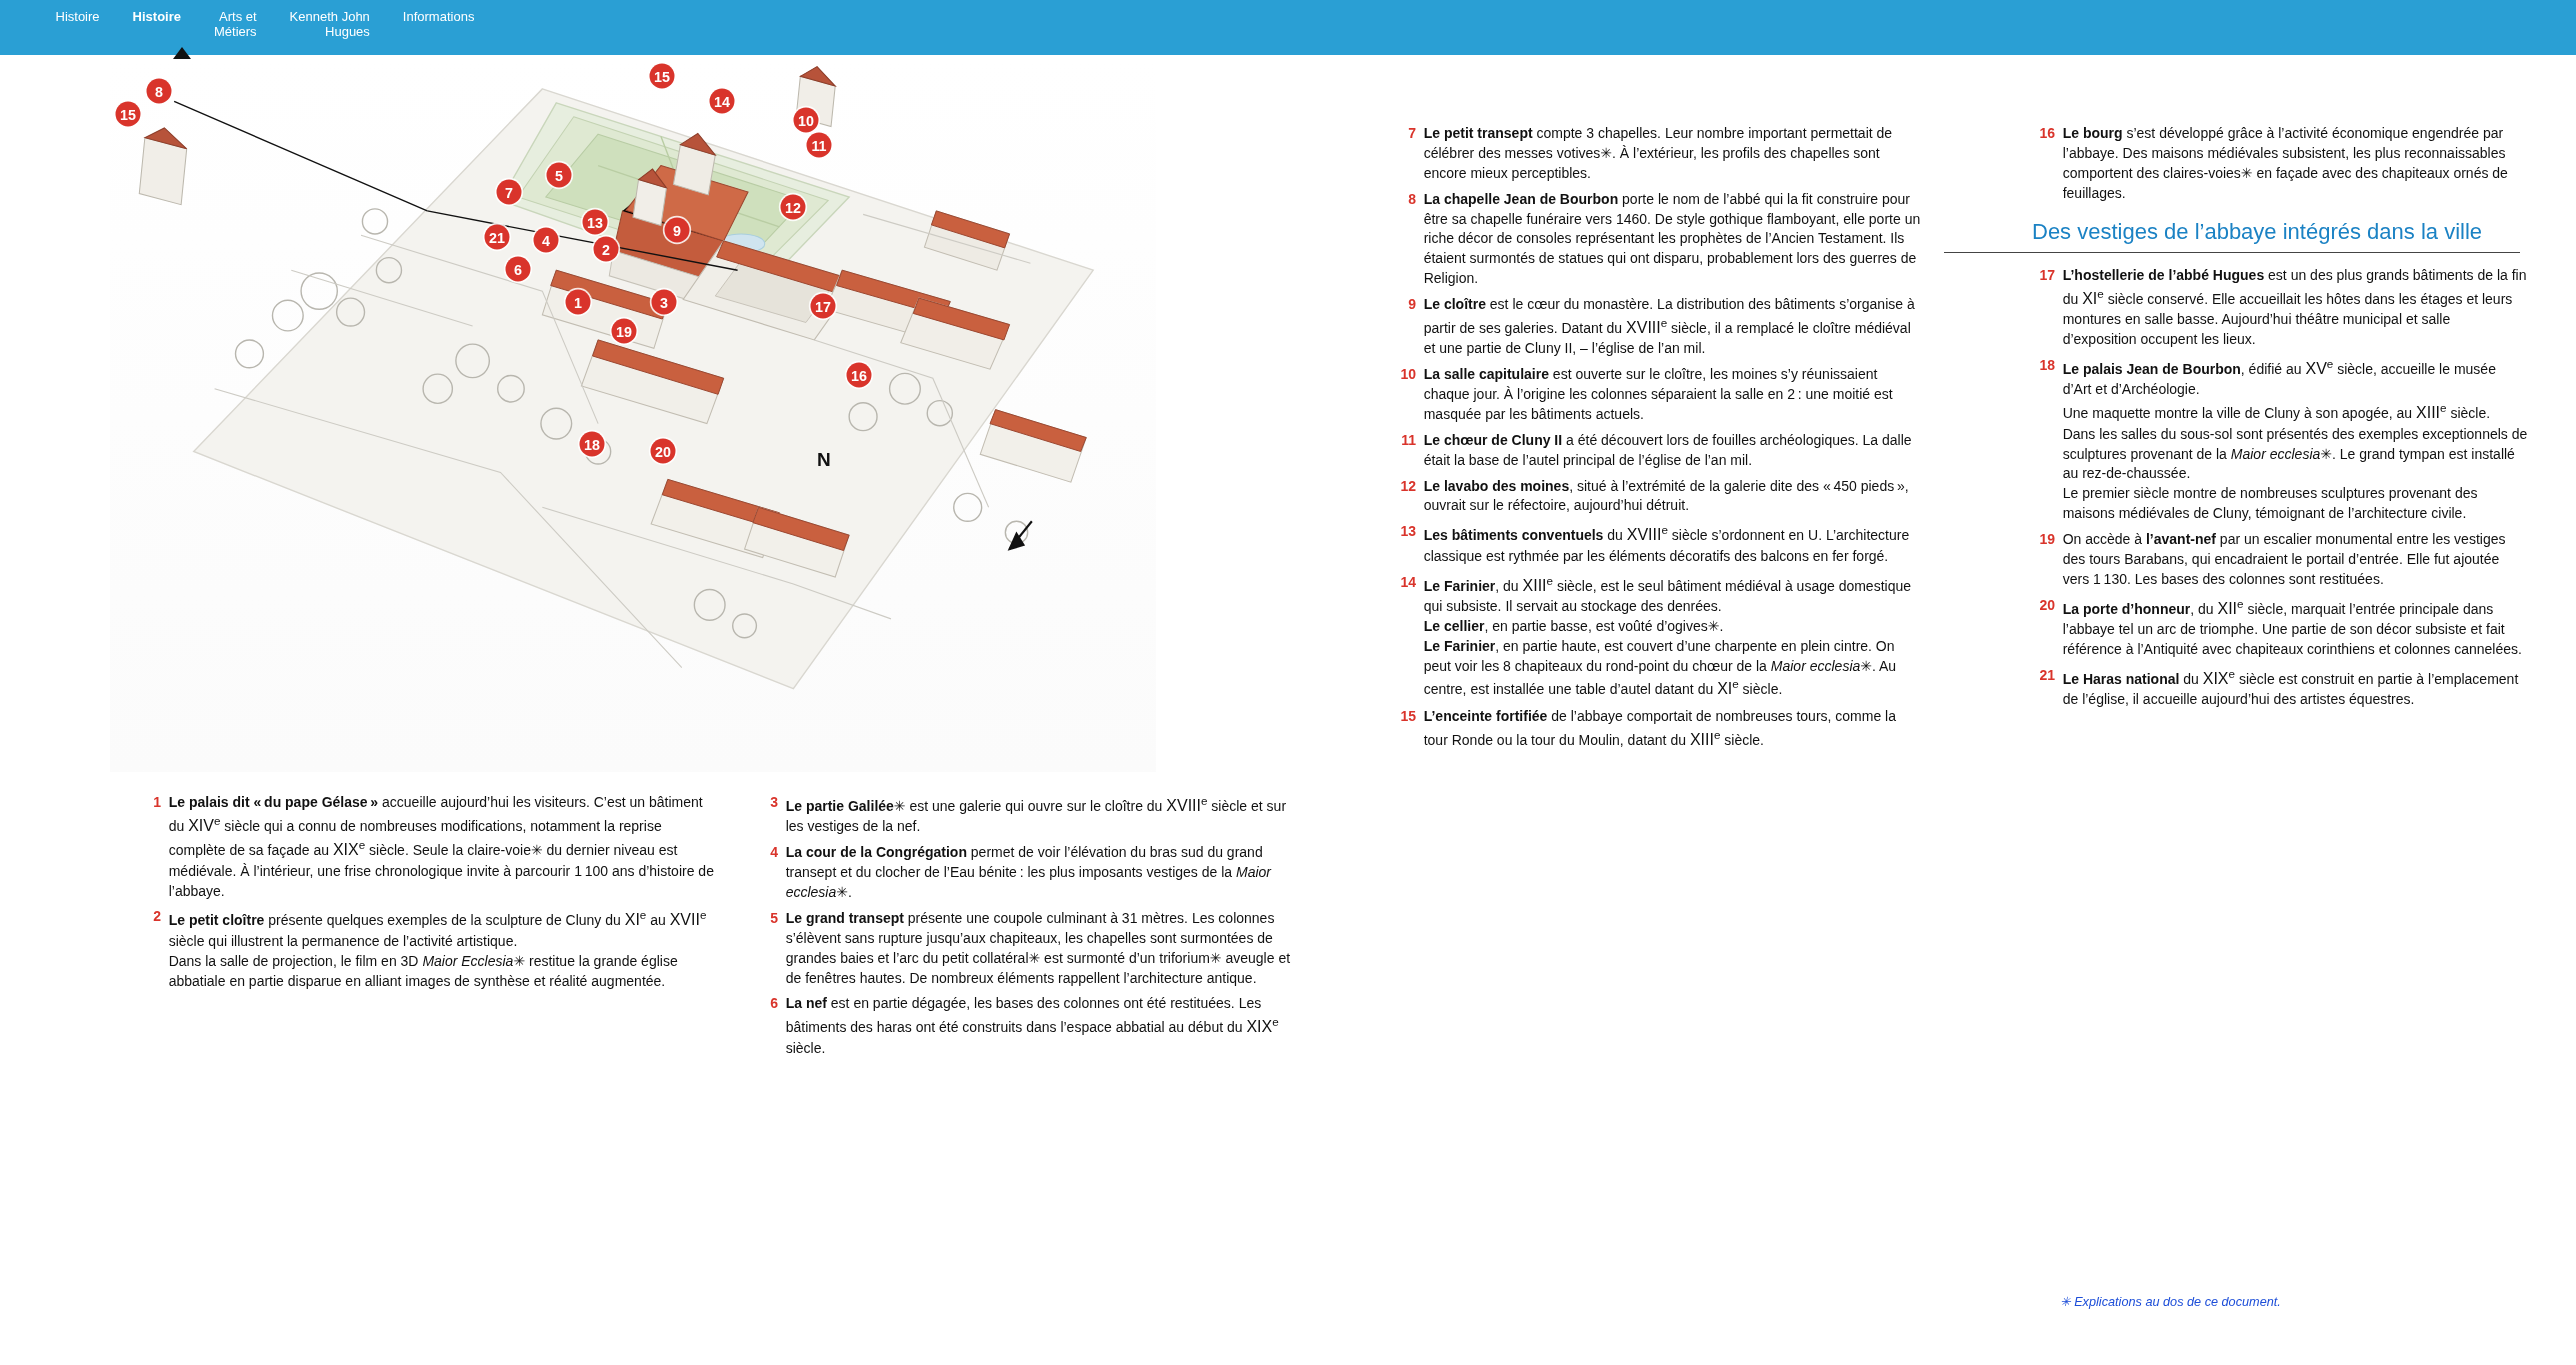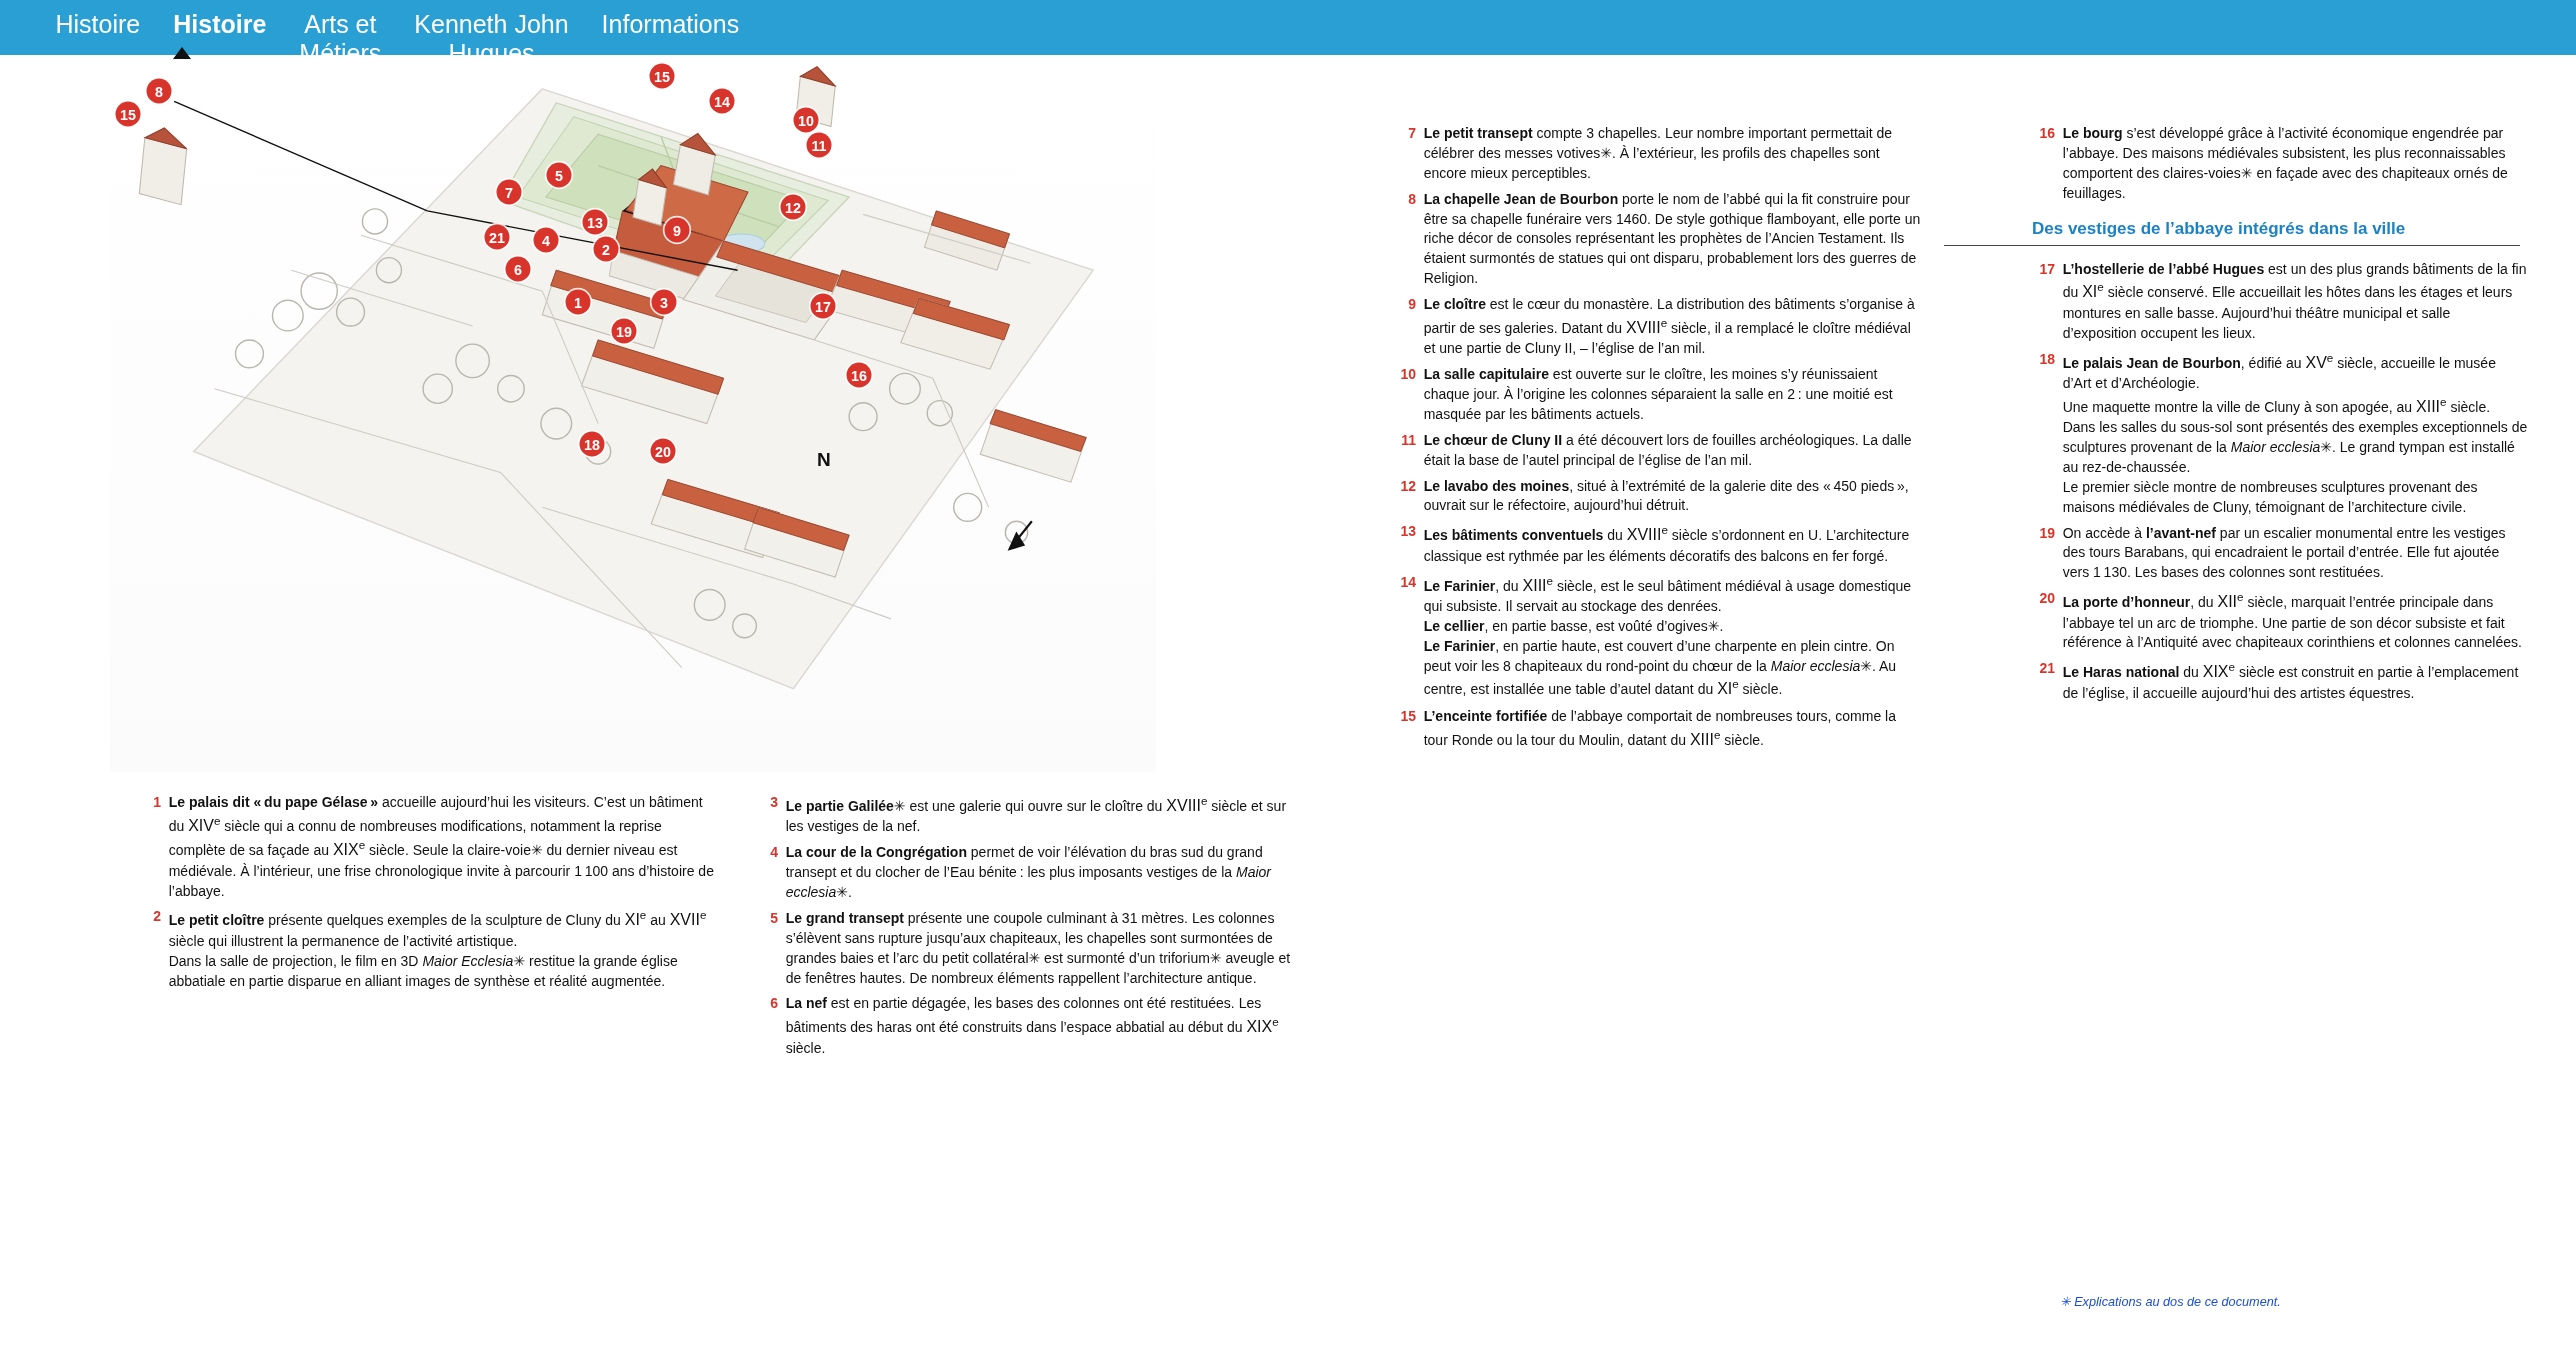--- a/index.html
+++ b/index.html
@@ -23,23 +23,23 @@
     width: 2576px;
     height: 55px;
     background: #2a9fd4;
     display: flex;
     align-items: flex-start;
     padding-top: 7.7px;
     box-sizing: border-box;
   }
   .nav-item {
     color: #ffffff;
-    font-size: 25px;
+    font-size: 13px;
     line-height: 1.15;
-    text-align: center;
+    text-align: right;
     margin-left: 22px;
     padding: 2.2px 5.5px;
     white-space: pre-line;
     cursor: pointer;
   }
   .nav-item:first-child { margin-left: 50px; }
   .nav-item.active {
     font-weight: bold;
     position: relative;
   }
@@ -116,22 +116,22 @@
   .entry .body i { font-style: italic; }
   .smallcaps { font-size: 16px; }
   .intro-para {
     margin-bottom: 7.2px;
     padding-left: 31px;
   }
 
   
   .section-head {
     color: #1b82c4;
-    font-weight: bold;
-    font-size: 17px;
+    font-weight: normal;
+    font-size: 22px;
     line-height: 1.3;
     margin: 14.3px 0 5.5px 0;
   }
   .section-rule {
     border: 0;
     border-top: 1.1px solid #444;
     margin: 4.4px 0 13.2px -88px;
     width: 576px;
   }
 

